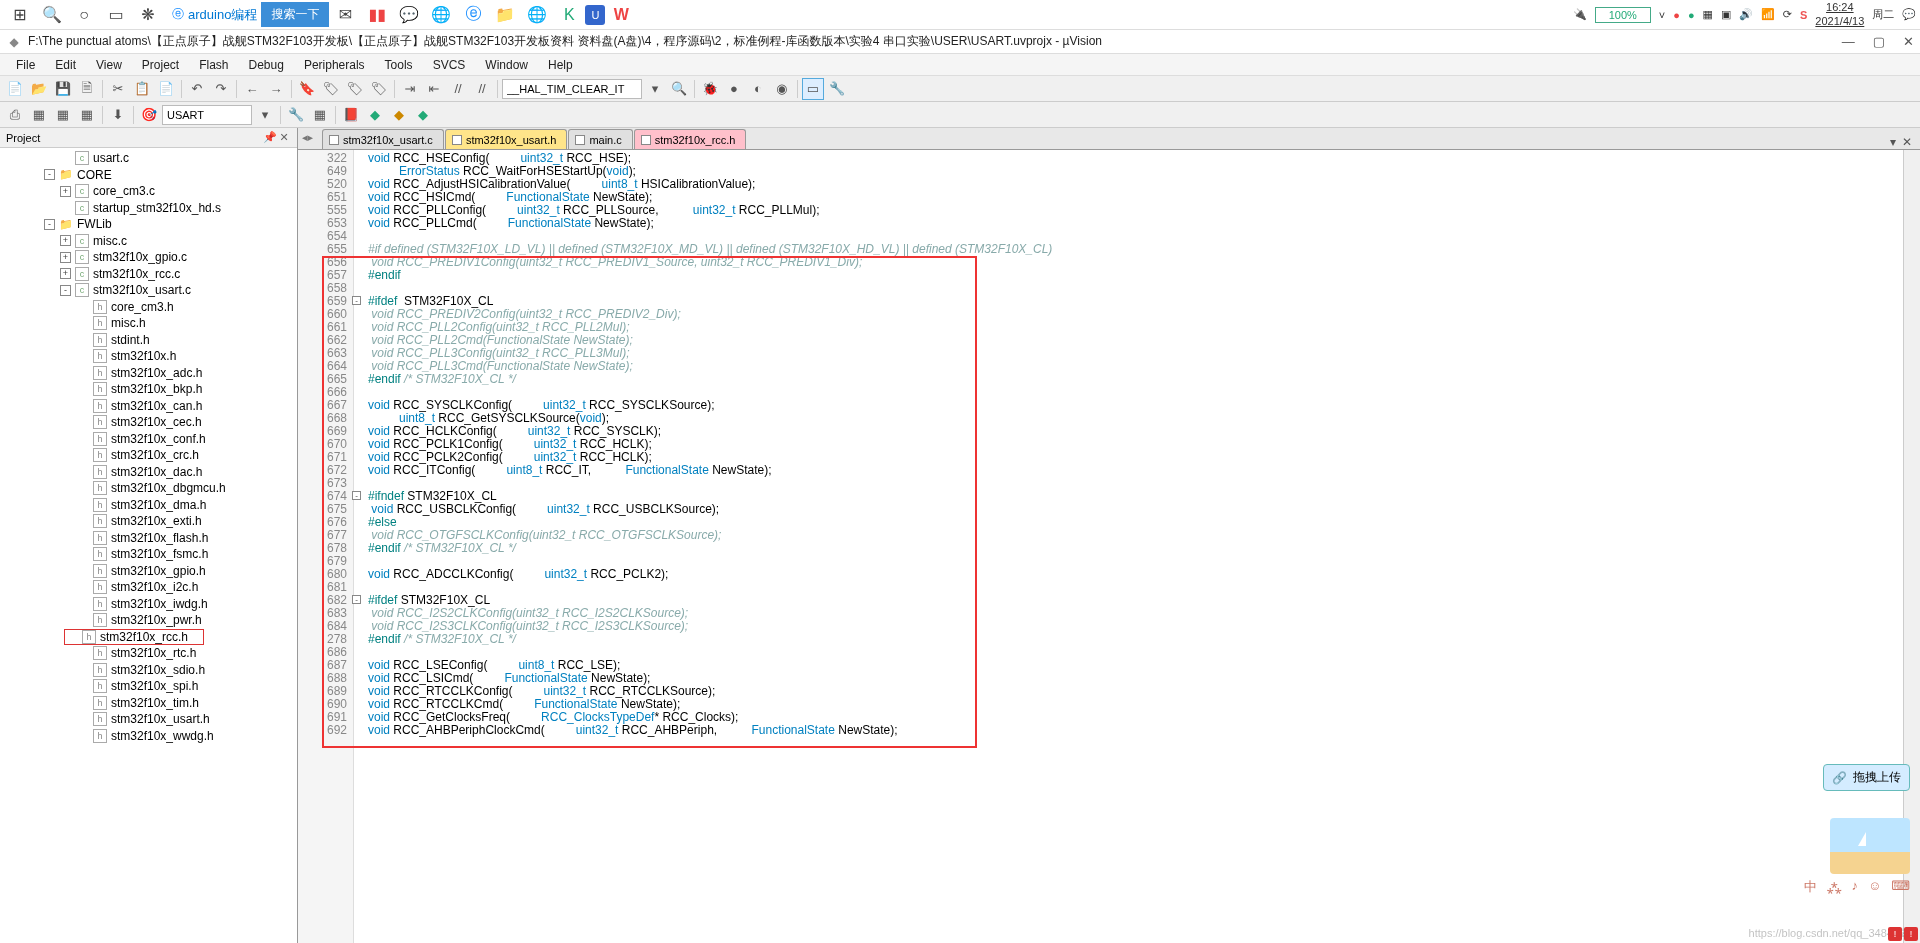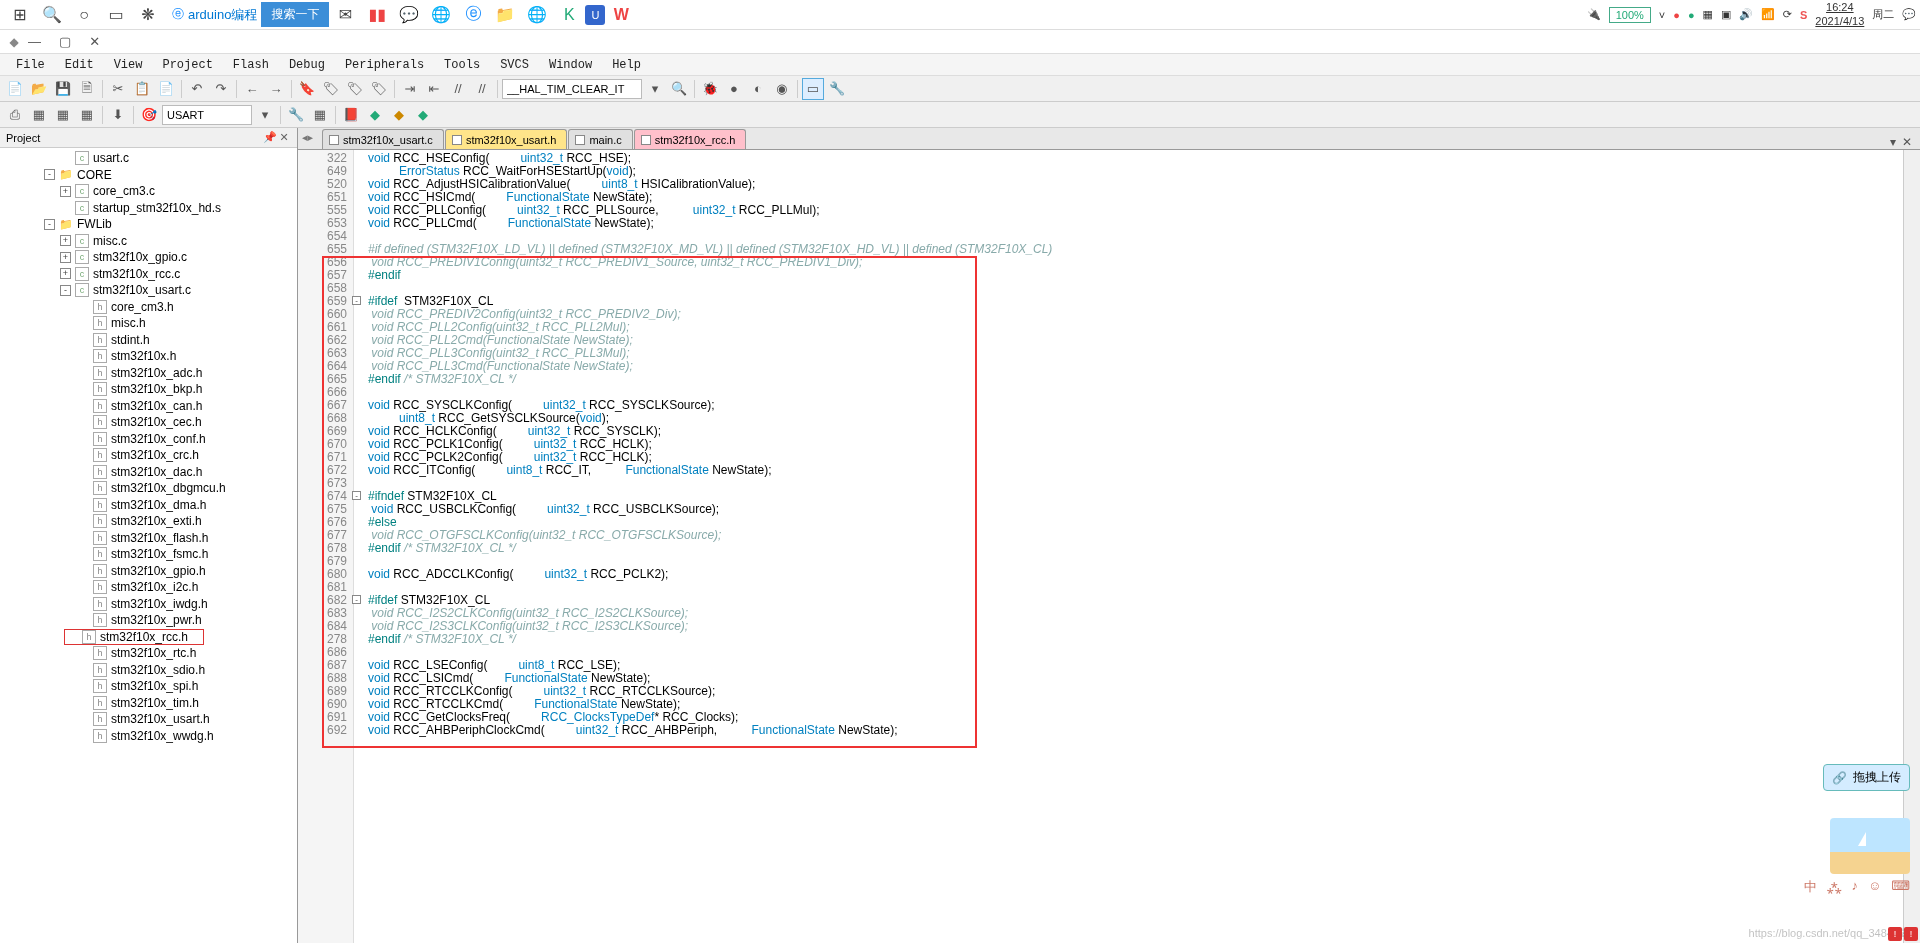--- a/index.html
+++ b/index.html
@@ -6,33 +6,33 @@
 body { font-size: 12px; background: #fff; overflow: hidden; width: 1920px; height: 943px; }
 
 
 .taskbar { height: 30px; background: #fff; display: flex; align-items: center; padding: 0 4px; border-bottom: 1px solid #ddd; }
 .taskbar .tb-icon { width: 32px; height: 28px; display: flex; align-items: center; justify-content: center; color: #444; font-size: 16px; }
 .taskbar .tb-spacer { flex: 1; }
 .taskbar .tb-search { display: flex; align-items: center; margin-left: 8px; }
 .taskbar .tb-search-label { color: #0078d4; margin-right: 4px; font-size: 13px; }
 .taskbar .tb-search-btn { background: #3b8ed8; color: #fff; padding: 4px 10px; font-size: 12px; }
 .taskbar .tb-right { display: flex; align-items: center; gap: 8px; font-size: 11px; color: #333; }
-.taskbar .battery { border: 1px solid #4a8; padding: 1px 6px; color: #2a7; font-size: 11px; }
+.taskbar .battery { border: 1px solid #4a8; padding: 1px 13px; color: #2a7; font-size: 11px; }
 .taskbar .clock { text-align: center; line-height: 1.2; text-decoration: underline; }
 
 
 .titlebar { height: 24px; background: #fff; display: flex; align-items: center; padding: 0 6px; border-bottom: 1px solid #ddd; }
 .titlebar .title-icon { width: 16px; height: 16px; margin-right: 6px; display: inline-flex; align-items: center; justify-content: center; color: #888; }
 .titlebar .title-text { flex: 1; font-size: 12px; color: #222; white-space: nowrap; overflow: hidden; }
 .titlebar .win-controls { display: flex; gap: 18px; color: #555; }
 .titlebar .win-controls span { cursor: pointer; font-size: 13px; }
 
 
 .menubar { height: 22px; background: #f5f5f5; display: flex; align-items: center; padding: 0 6px; border-bottom: 1px solid #ddd; }
-.menubar .menu-item { padding: 0 10px; font-size: 12px; color: #222; font-family: Liberation Mono, monospace; }
+.menubar .menu-item { padding: 0 10px; font-size: 12px; color: #222; }
 
 
 .toolbar { height: 26px; background: #f0f0f0; display: flex; align-items: center; padding: 0 4px; border-bottom: 1px solid #ccc; gap: 2px; }
 .toolbar .tbtn { width: 22px; height: 22px; display: flex; align-items: center; justify-content: center; font-size: 13px; color: #555; }
 .toolbar .tsep { width: 1px; height: 18px; background: #ccc; margin: 0 2px; }
 .toolbar .tinput { border: 1px solid #bbb; height: 20px; padding: 0 4px; font-size: 11px; width: 140px; }
 .toolbar .usart-box { border: 1px solid #bbb; height: 20px; padding: 0 4px; font-size: 11px; width: 90px; }
 
 
 .main-layout { display: flex; height: 839px; }
@@ -132,20 +132,21 @@
       <div>16:24</div>
       <div>2021/4/13</div>
     </div>
     <div>周二</div>
     <span>💬</span>
   </div>
 </div>
 
 <div class="titlebar">
   <span class="title-icon">◆</span>
+  <span class="title-text">F:\The punctual atoms\【正点原子】战舰STM32F103开发板\【正点原子】战舰STM32F103开发板资料 资料盘(A盘)\4，程序源码\2，标准例程-库函数版本\实验4 串口实验\USER\USART.uvprojx - µVision</span>
   <div class="win-controls">
     <span>—</span>
     <span>▢</span>
     <span>✕</span>
   </div>
 </div>
 
 <div class="menubar" id="menubar">
     <div class="menu-item">File</div>
     <div class="menu-item">Edit</div>

